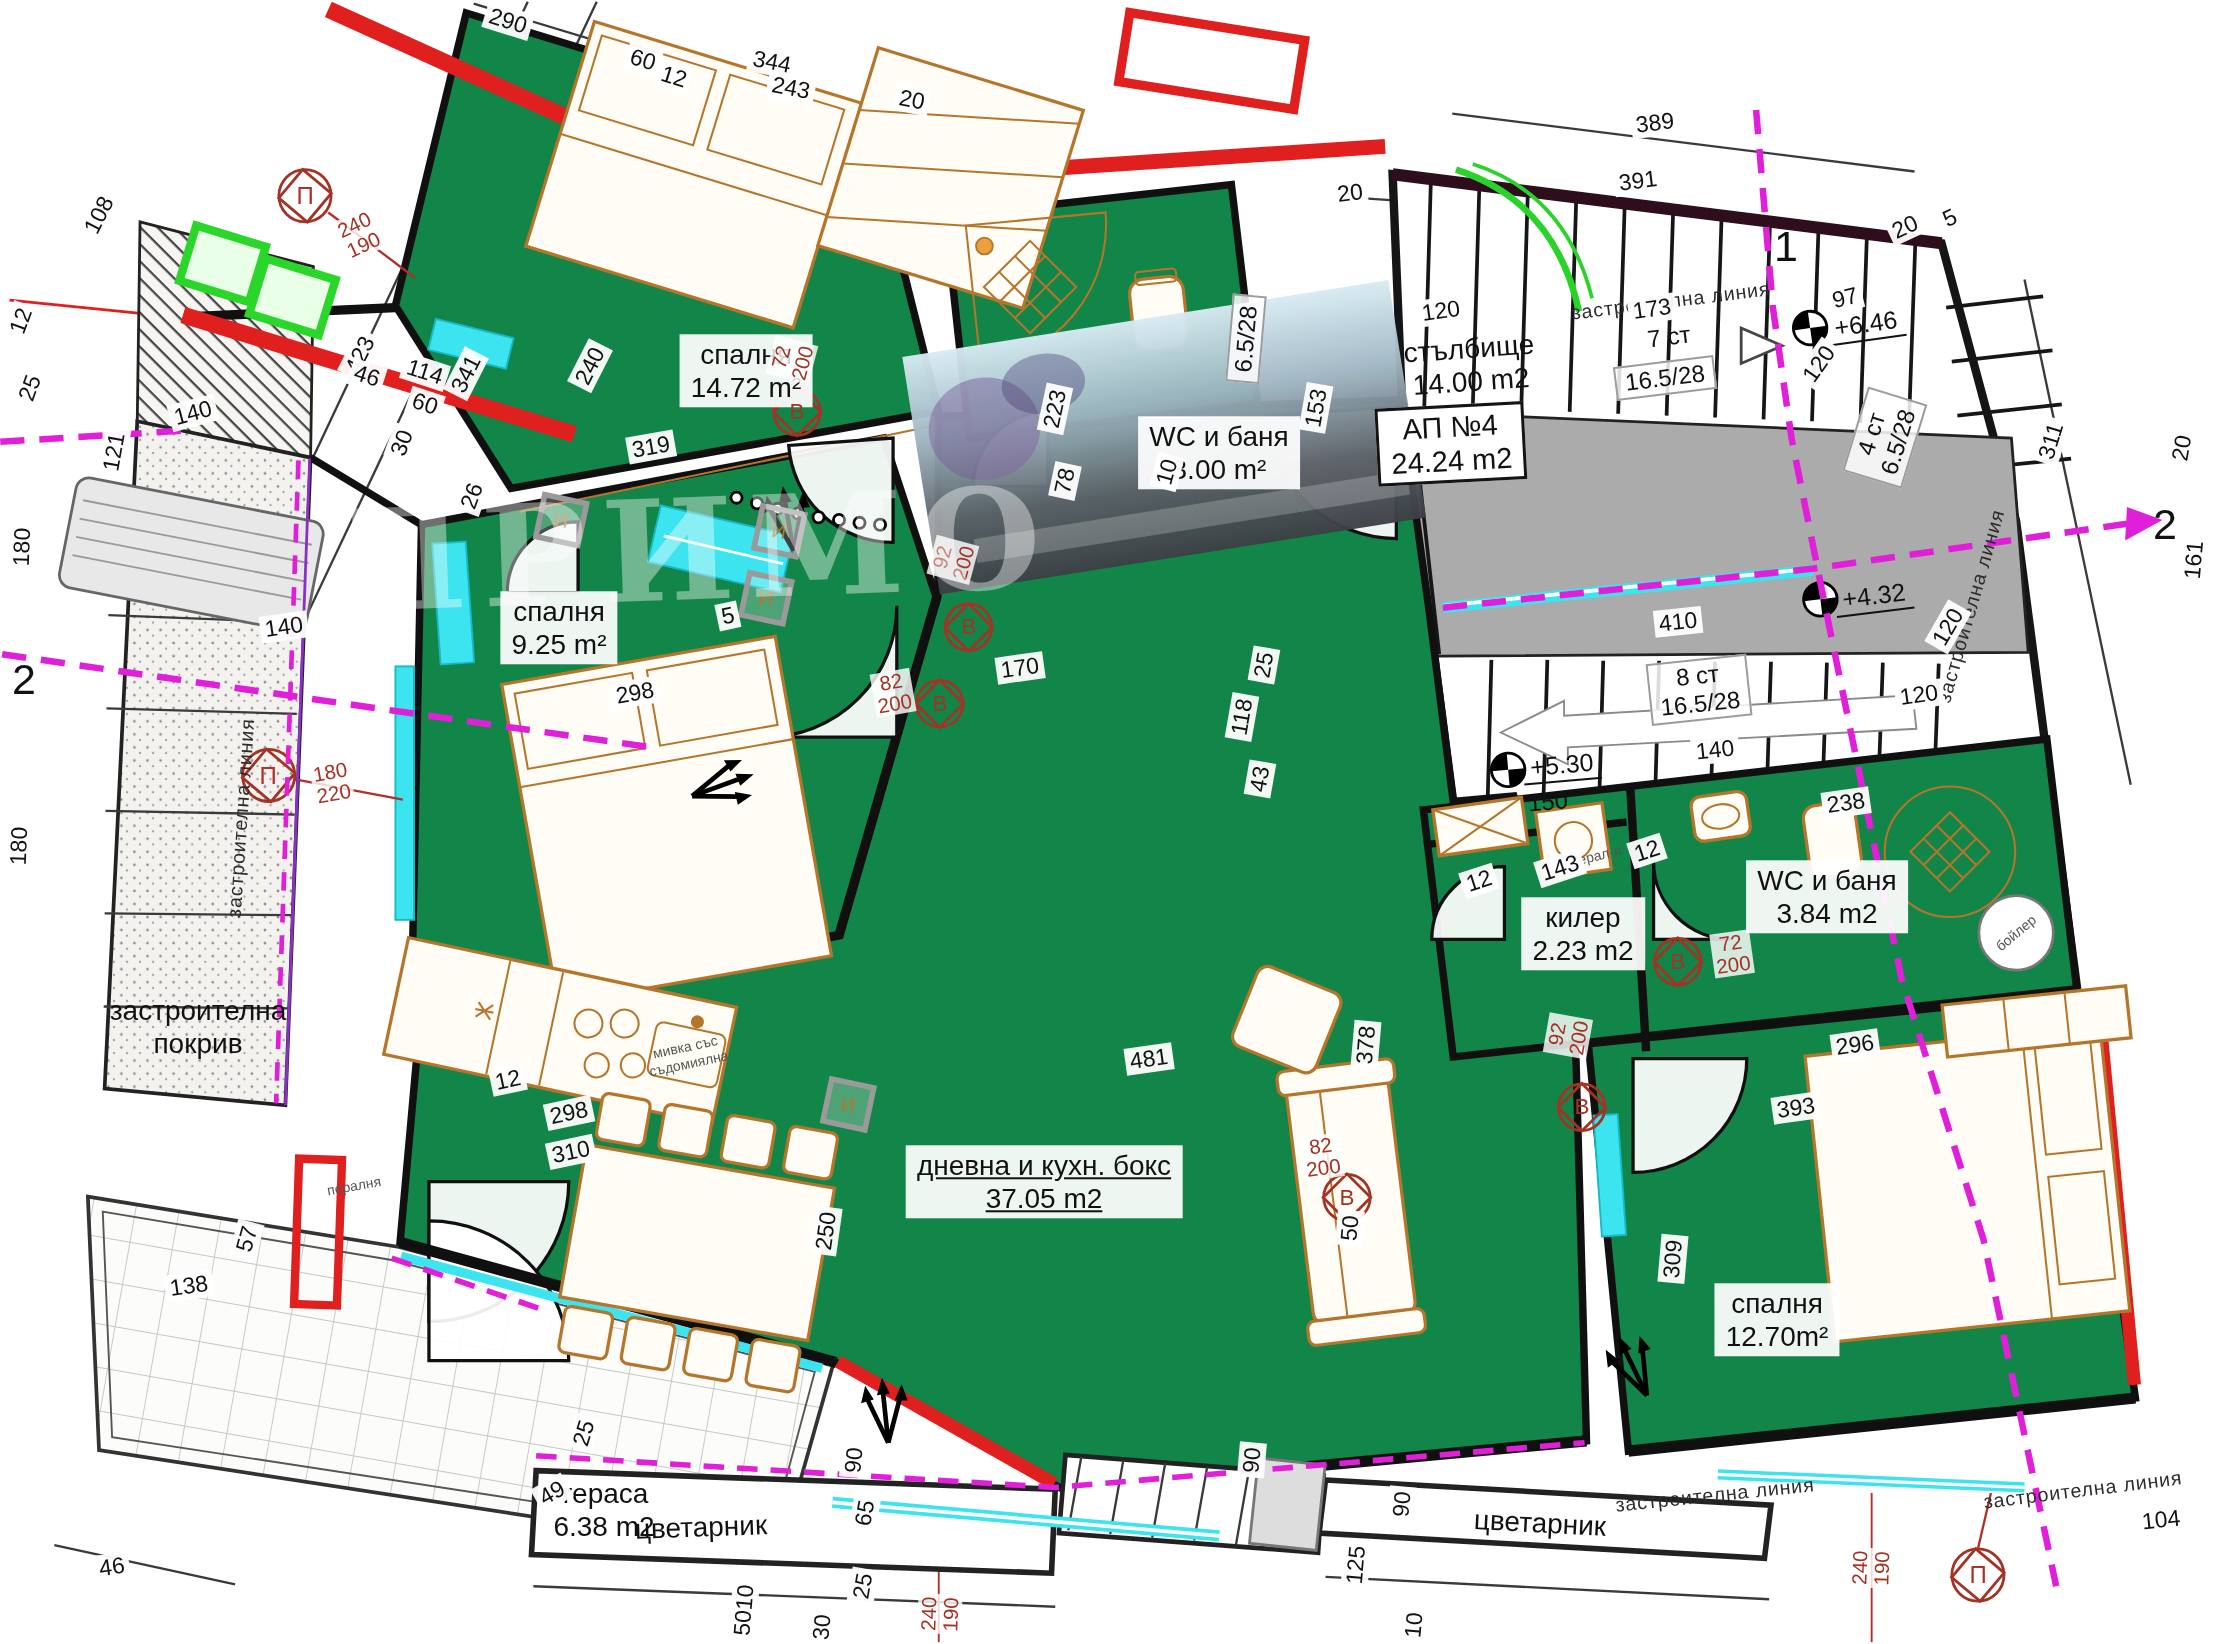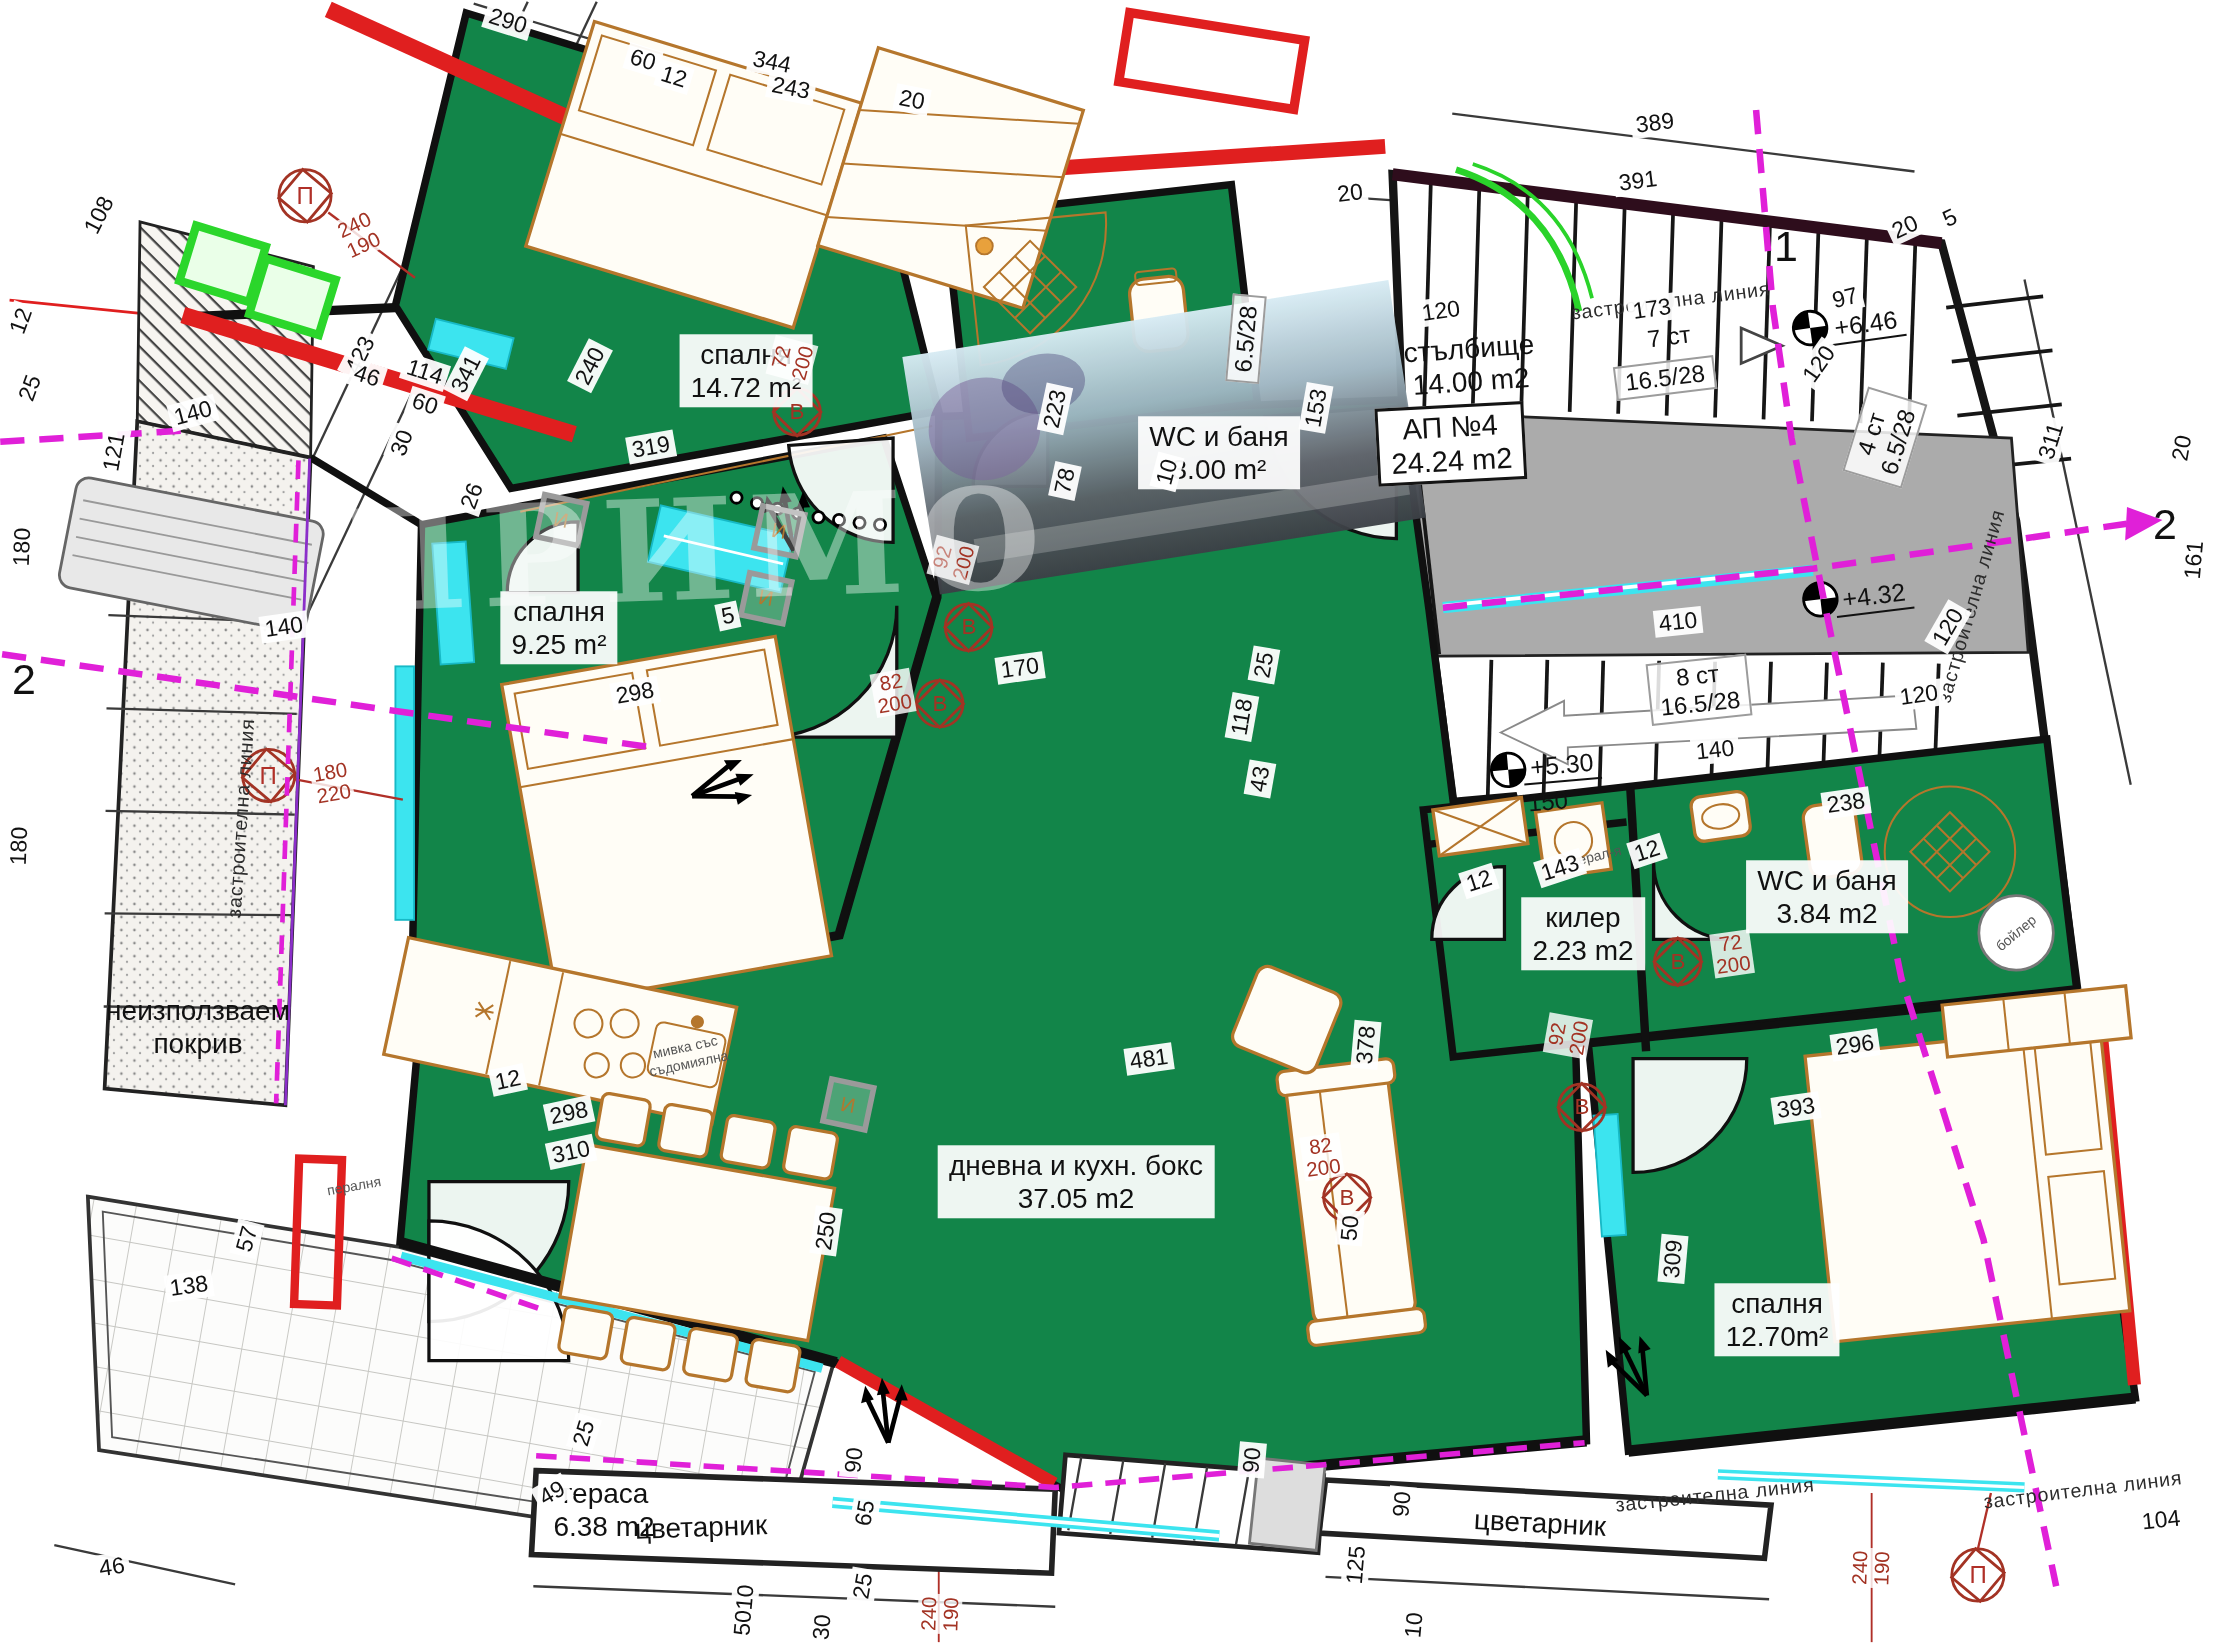--- a/index.html
+++ b/index.html
@@ -426,27 +426,27 @@
       <div class="lbl roomt" style="left: 1470px; top: 365px; transform: translate(-50%, -50%) rotate(-4deg);">стълбище
 14.00 m2</div>
       <div class="lbl ap" style="left: 1451px; top: 444px; transform: translate(-50%, -50%) rotate(-3deg);">АП №4
 24.24 m2</div>
       <div class="lbl room" style="left: 559px; top: 628px; transform: translate(-50%, -50%) rotate(0deg);">спалня
 9.25 m²</div>
       <div class="lbl room" style="left: 1583px; top: 934px; transform: translate(-50%, -50%) rotate(0deg);">килер
 2.23 m2</div>
       <div class="lbl room" style="left: 1827px; top: 897px; transform: translate(-50%, -50%) rotate(0deg);">WC и баня
 3.84 m2</div>
-      <div class="lbl room" style="left: 1076px; top: 1182px; transform: translate(-50%, -50%) rotate(0deg);">дневна и кухн. бокс
+      <div class="lbl room" style="left: 1044px; top: 1182px; transform: translate(-50%, -50%) rotate(0deg); text-decoration: underline;">дневна и кухн. бокс
 37.05 m2</div>
       <div class="lbl room" style="left: 1777px; top: 1320px; transform: translate(-50%, -50%) rotate(0deg);">спалня
 12.70m²</div>
       <div class="lbl roomt" style="left: 604px; top: 1510px; transform: translate(-50%, -50%) rotate(0deg);">тераса
 6.38 m2</div>
-      <div class="lbl roomt" style="left: 198px; top: 1027px; transform: translate(-50%, -50%) rotate(0deg);">неизползваем
+      <div class="lbl roomt" style="left: 198px; top: 1027px; transform: translate(-50%, -50%) rotate(0deg);">застроителна
 покрив</div>
       <div class="lbl roomt" style="left: 701px; top: 1527px; transform: translate(-50%, -50%) rotate(-2deg);">цветарник</div>
       <div class="lbl roomt" style="left: 1540px; top: 1523px; transform: translate(-50%, -50%) rotate(3deg);">цветарник</div>
       <div class="lbl tiny" style="left: 2016px; top: 933px; transform: translate(-50%, -50%) rotate(-40deg);">бойлер</div>
       <div class="lbl tiny" style="left: 1596px; top: 856px; transform: translate(-50%, -50%) rotate(-14deg);">перал-я</div>
       <div class="lbl tiny" style="left: 354px; top: 1186px; transform: translate(-50%, -50%) rotate(-10deg);">пералня</div>
       <div class="lbl tiny" style="left: 687px; top: 1055px; transform: translate(-50%, -50%) rotate(-12deg);">мивка със
 съдомиялна</div>
       <div class="lbl note" style="left: 1671px; top: 301px; transform: translate(-50%, -50%) rotate(-7deg);">застроителна линия</div>
       <div class="lbl note" style="left: 1971px; top: 606px; transform: translate(-50%, -50%) rotate(-74deg);">застроителна линия</div>

